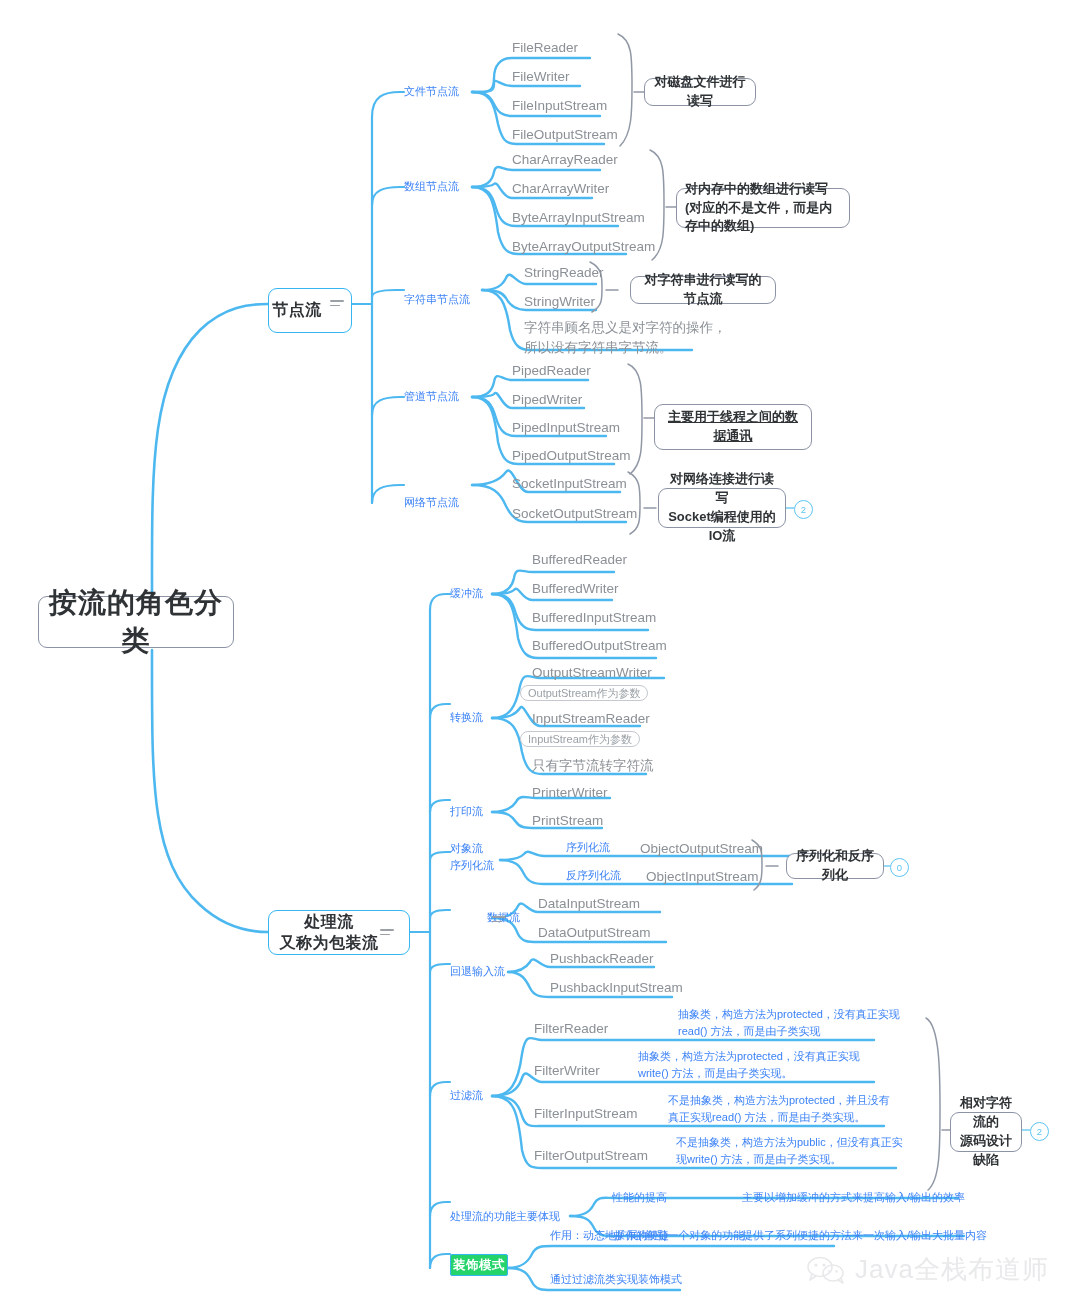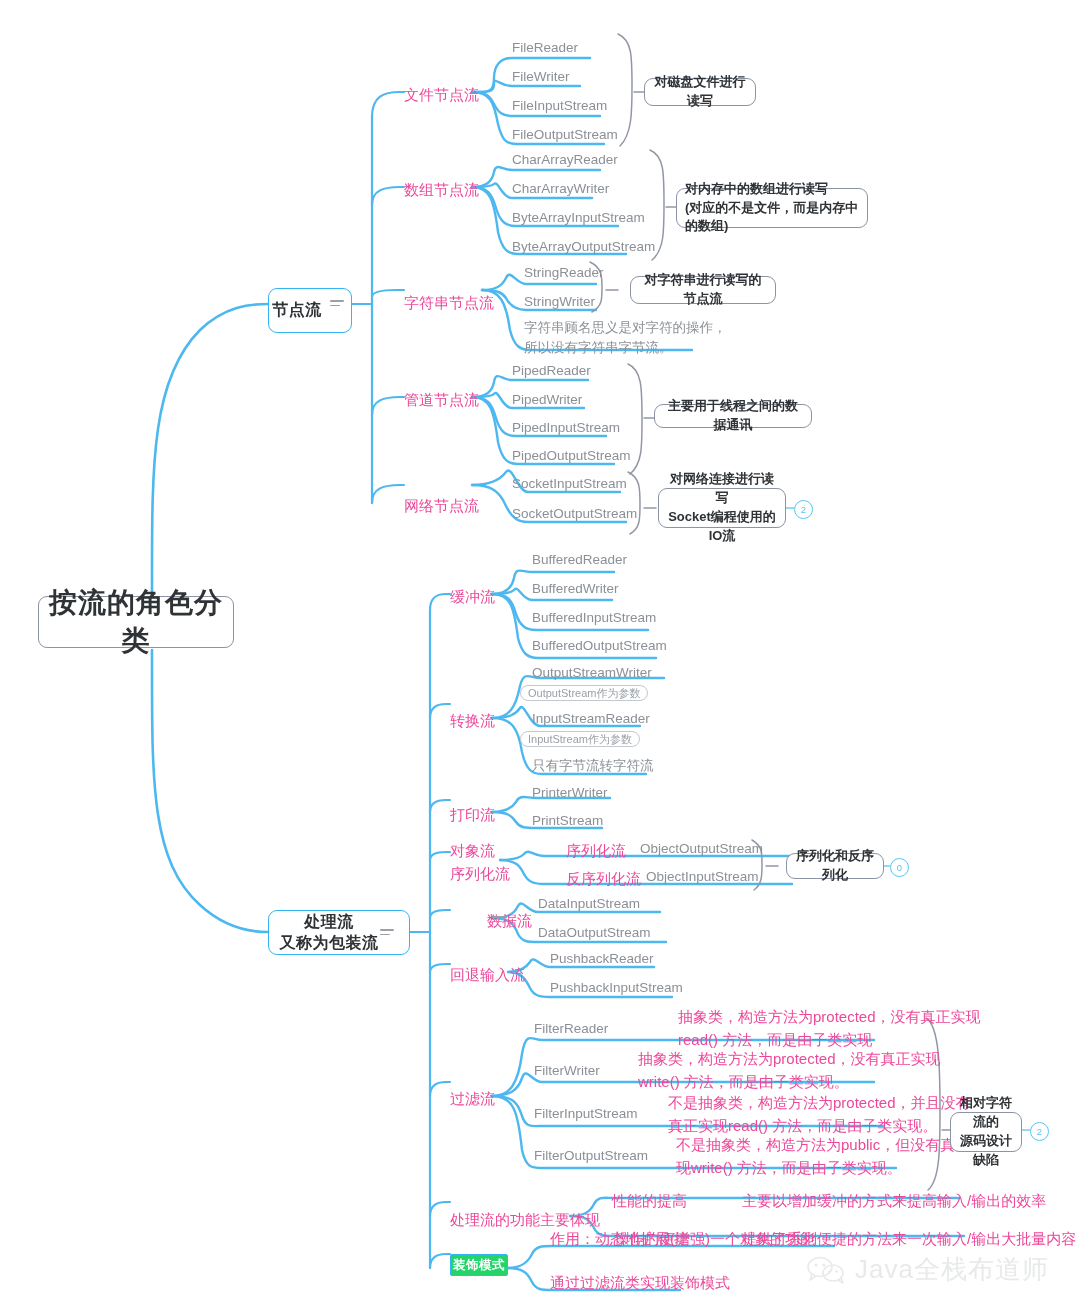--- a/index.html
+++ b/index.html
@@ -17,21 +17,21 @@
   #links{position:absolute;left:0;top:0;width:1080px;height:1315px;pointer-events:none;}
 
   
   .lbl{
     position:absolute;
     font-size:13.5px;
     color:#7a7f86;
     white-space:nowrap;
     line-height:1.45;
   }
-  .lbl.cn{color:#ec4899;font-size:15px;}
+  .lbl.cn{color:#3b82f6;font-size:11px;}
   .lbl.leaf{color:#8b9096;}
   .lbl.multi{white-space:pre;line-height:1.5;}
 
   
   .boxnode{
     position:absolute;
     box-sizing:border-box;
     display:flex;
     align-items:center;
     justify-content:center;
@@ -274,36 +274,36 @@
   <div class="lbl leaf" style="left:512px;top:67px;">FileWriter</div>
   <div class="lbl leaf" style="left:512px;top:96px;">FileInputStream</div>
   <div class="lbl leaf" style="left:512px;top:125px;">FileOutputStream</div>
   <div class="boxnode callout" style="left:644px;top:78px;width:112px;height:28px;">对磁盘文件进行读写</div>
 
   <div class="lbl cn" style="left:404px;top:179px;">数组节点流</div>
   <div class="lbl leaf" style="left:512px;top:150px;">CharArrayReader</div>
   <div class="lbl leaf" style="left:512px;top:179px;">CharArrayWriter</div>
   <div class="lbl leaf" style="left:512px;top:208px;">ByteArrayInputStream</div>
   <div class="lbl leaf" style="left:512px;top:237px;">ByteArrayOutputStream</div>
-  <div class="boxnode callout" style="left:676px;top:188px;width:192px;height:40px;text-align:left;align-items:center;justify-content:flex-start;">对内存中的数组进行读写
+  <div class="boxnode callout" style="left:676px;top:188px;width:174px;height:40px;text-align:left;align-items:center;justify-content:flex-start;">对内存中的数组进行读写
 (对应的不是文件，而是内存中的数组)</div>
 
   <div class="lbl cn" style="left:404px;top:292px;">字符串节点流</div>
   <div class="lbl leaf" style="left:524px;top:263px;">StringReader</div>
   <div class="lbl leaf" style="left:524px;top:292px;">StringWriter</div>
   <div class="lbl leaf multi" style="left:524px;top:318px;">字符串顾名思义是对字符的操作，
 所以没有字符串字节流。</div>
   <div class="boxnode callout" style="left:630px;top:276px;width:146px;height:28px;">对字符串进行读写的节点流</div>
 
   <div class="lbl cn" style="left:404px;top:389px;">管道节点流</div>
   <div class="lbl leaf" style="left:512px;top:361px;">PipedReader</div>
   <div class="lbl leaf" style="left:512px;top:390px;">PipedWriter</div>
   <div class="lbl leaf" style="left:512px;top:418px;">PipedInputStream</div>
   <div class="lbl leaf" style="left:512px;top:446px;">PipedOutputStream</div>
-  <div class="boxnode callout" style="left:654px;top:404px;width:158px;height:24px;">主要用于线程之间的数据通讯</div>
+  <div class="boxnode callout" style="left:654px;top:404px;width:158px;height:46px;text-decoration:underline;">主要用于线程之间的数据通讯</div>
 
   <div class="lbl cn" style="left:404px;top:495px;">网络节点流</div>
   <div class="lbl leaf" style="left:512px;top:474px;">SocketInputStream</div>
   <div class="lbl leaf" style="left:512px;top:504px;">SocketOutputStream</div>
   <div class="boxnode callout" style="left:658px;top:488px;width:128px;height:40px;">对网络连接进行读写
 Socket编程使用的IO流</div>
   <div class="badge" style="left:794px;top:500px;">2</div>
 
   <div class="boxnode blue" style="left:268px;top:910px;width:142px;height:45px;padding-right:20px;">处理流
 又称为包装流</div>

